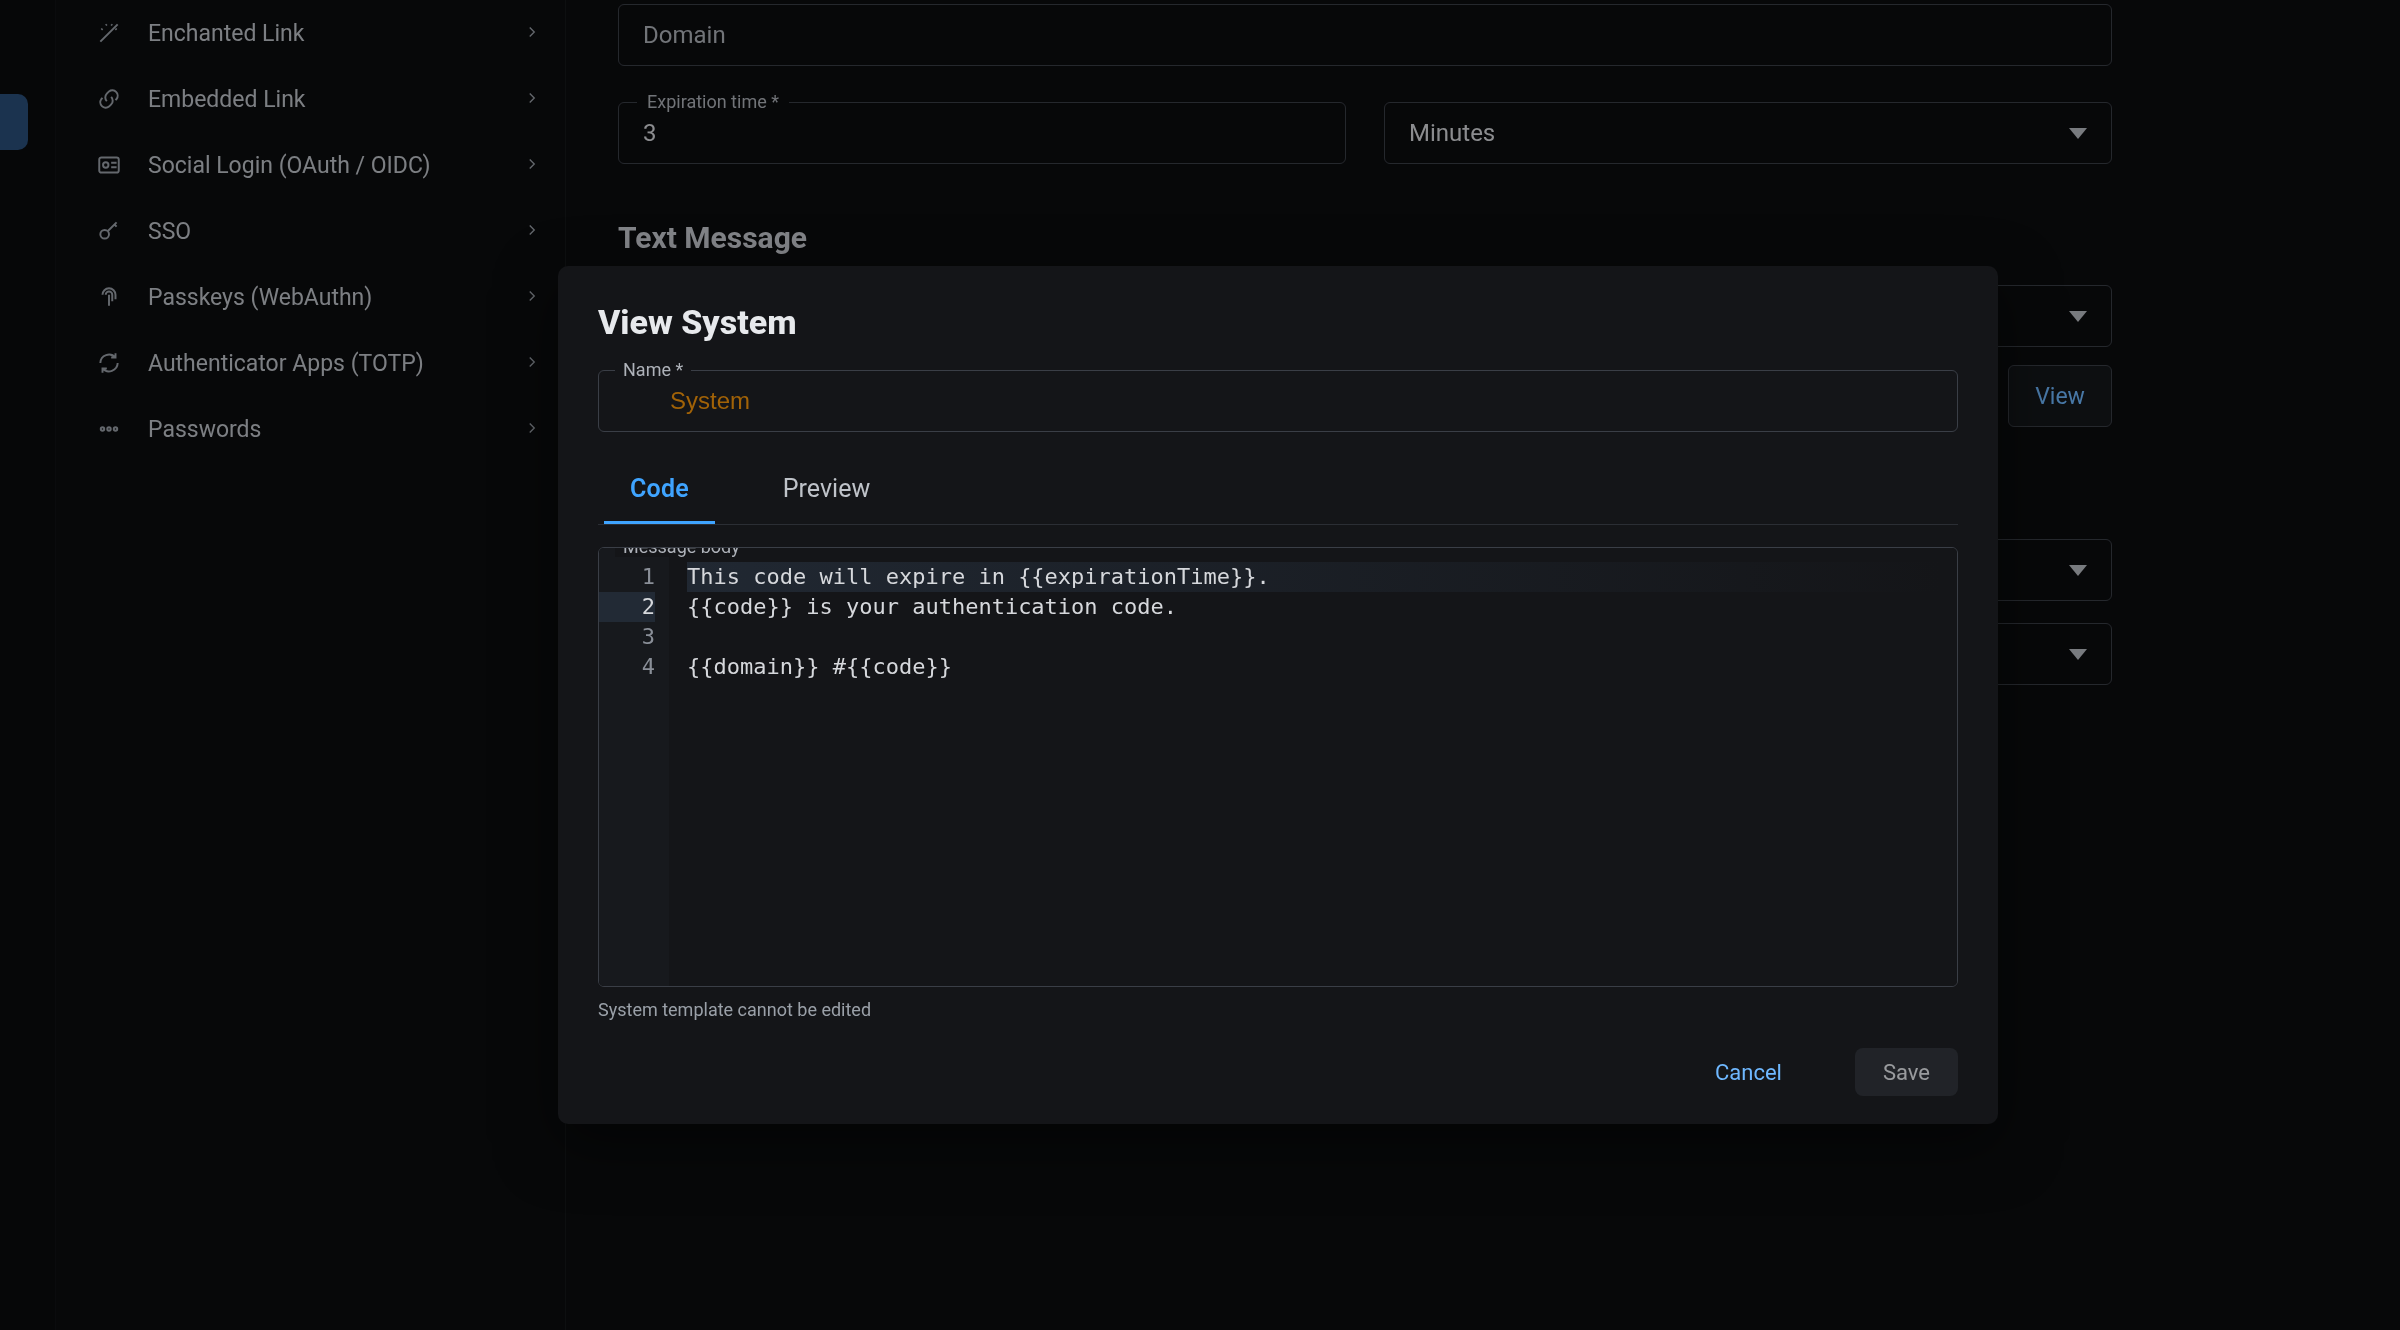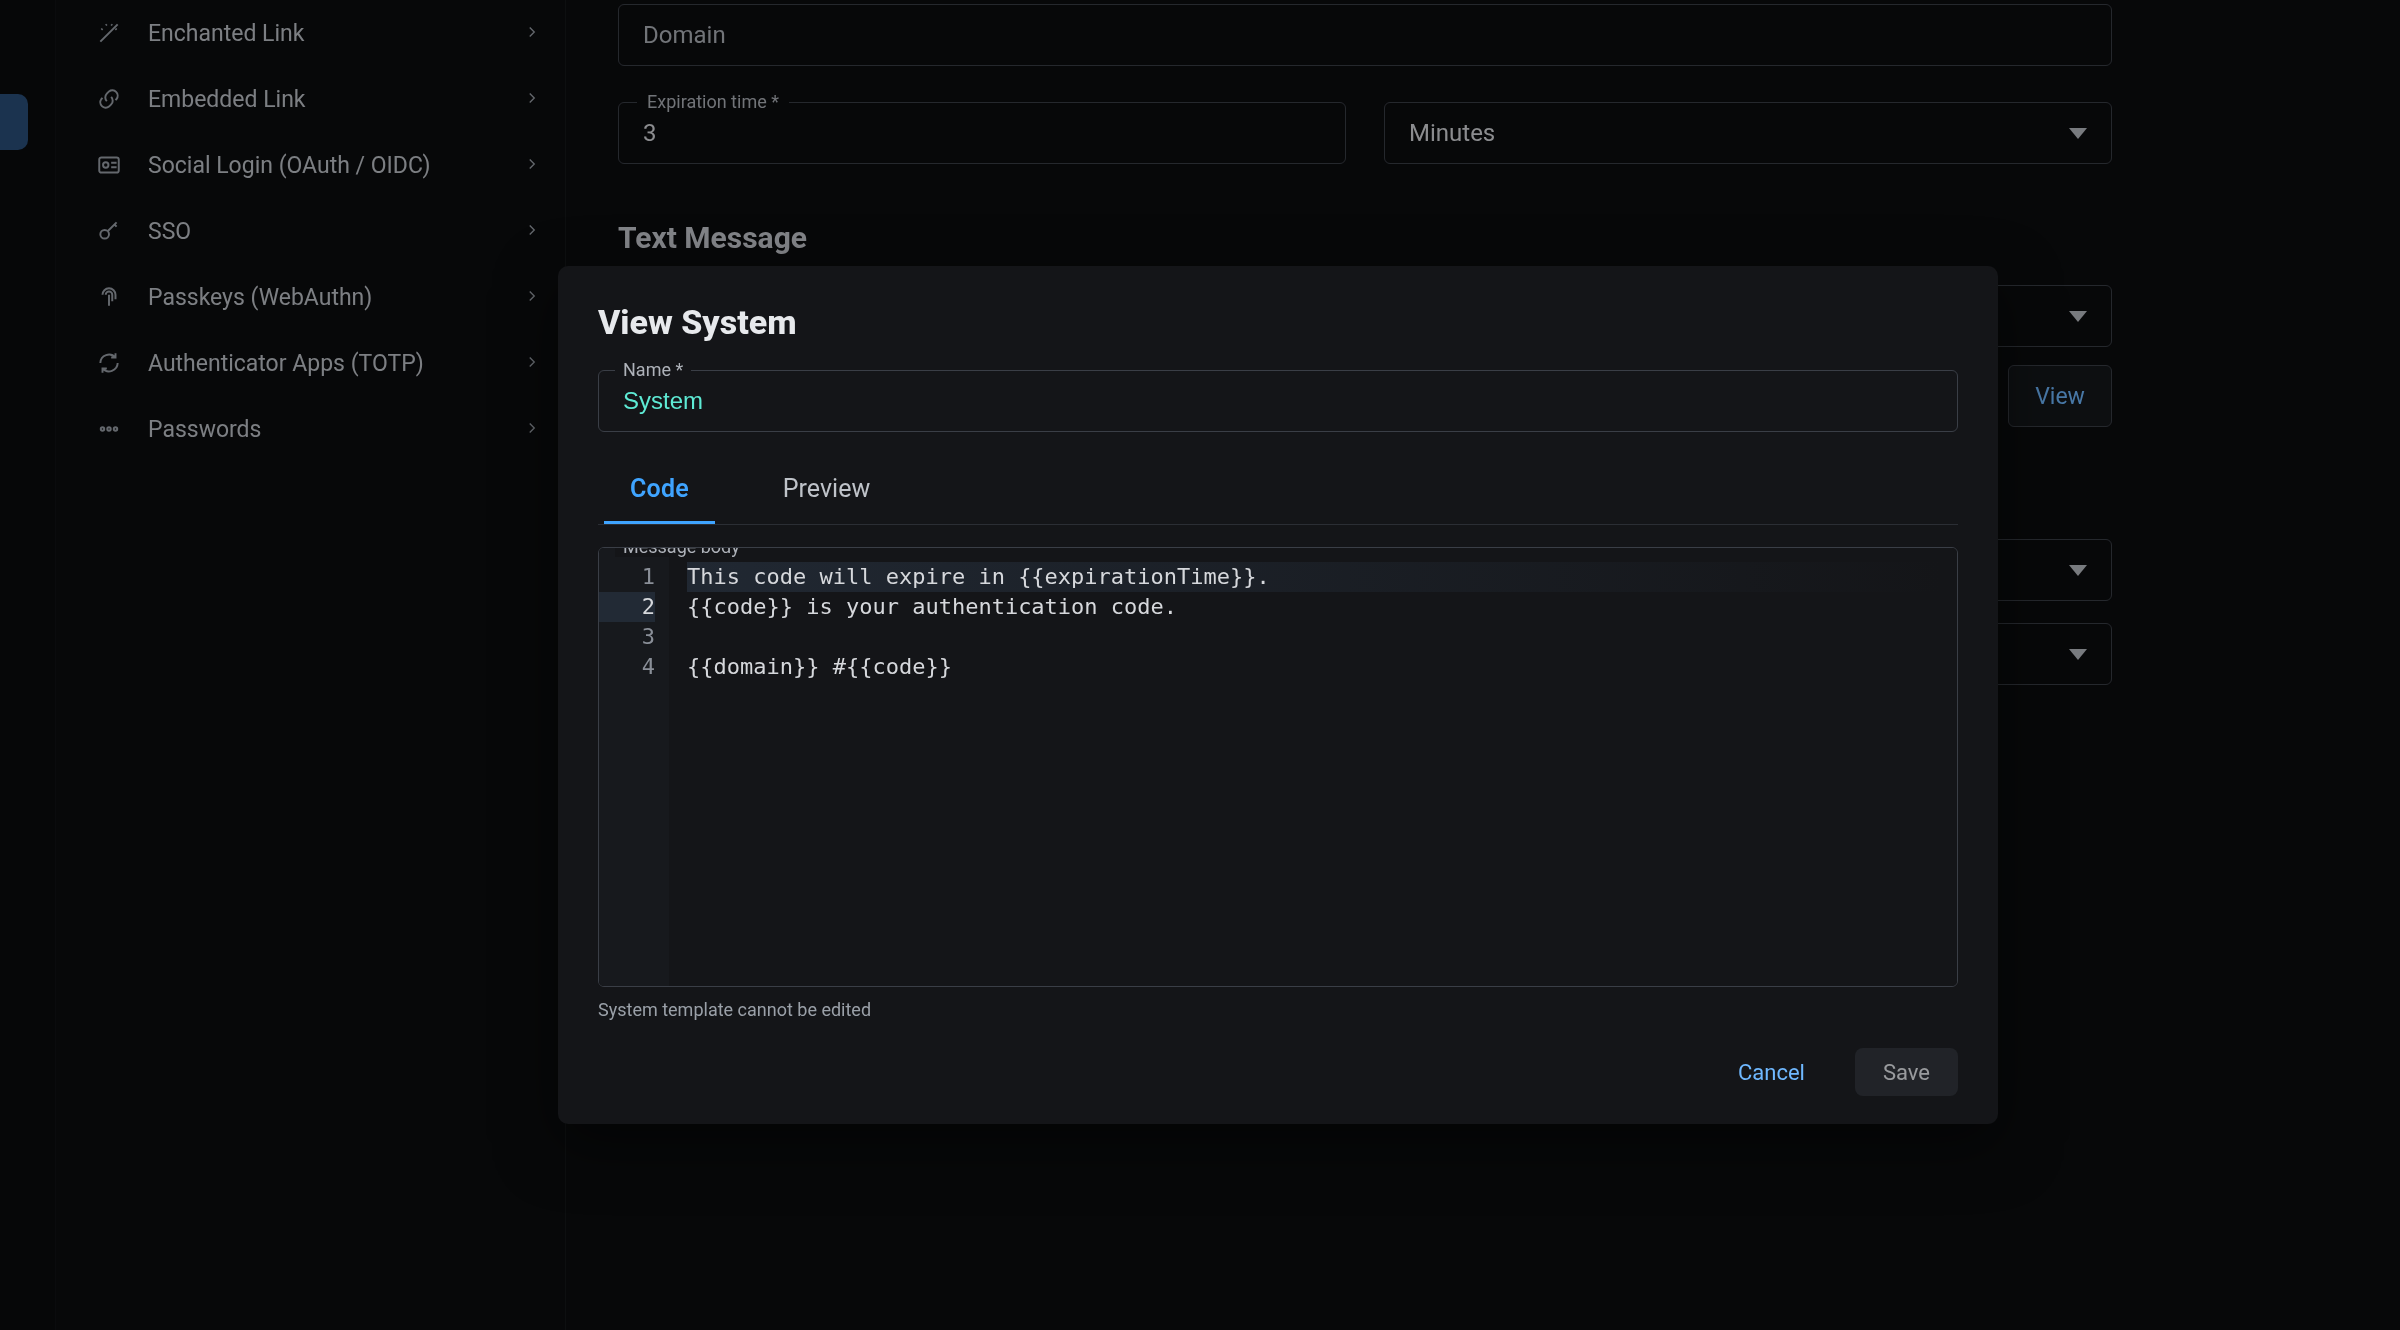--- a/index.html
+++ b/index.html
@@ -57,21 +57,21 @@
   .spacer { height:90px; }
 
   
   .more-drop { margin-top:22px; width:1494px; }
 
   
   .overlay { position:absolute; inset:0; background:rgba(0,0,0,0.35); backdrop-filter: blur(0.5px);}
   .modal { position:absolute; left:558px; top:266px; width:1440px; height:858px; background:var(--panel); border-radius:10px; box-shadow:0 20px 60px rgba(0,0,0,0.5); display:flex; flex-direction:column; padding:36px 40px 28px 40px;}
   .modal h2 { margin:0 0 28px 0; font-size:34px; font-weight:800; color:#e7e9ec;}
   .modal .name-field { position:relative; height:62px; border:1px solid var(--border-2); border-radius:6px; display:flex; align-items:center; padding:0 22px; }
-  .modal .name-field input { background:transparent; border:none; outline:none; color:#5eead4; font-size:24px; width:100%; }
+  .modal .name-field input { background:transparent; border:none; outline:none; color:#a16207; font-size:24px; width:100%;margin-left:47px; }
   .modal .name-label { position:absolute; top:-12px; left:16px; background:var(--panel); padding:0 8px; font-size:18px; color:#aeb2b9;text-align:right;}
 
   .tabs { display:flex; gap:42px; margin-top:26px; border-bottom:1px solid var(--border); padding:0 6px;}
   .tab { padding:16px 26px 18px 26px; font-size:25px; color:#bfc3c9; cursor:pointer; border-bottom:3px solid transparent; }
   .tab.active { color:var(--accent); border-bottom-color:var(--accent); font-weight:600; letter-spacing:0.2px;}
 
   .editor-wrap { position:relative; flex:1; margin-top:22px; border:1px solid var(--border-2); border-radius:6px; overflow:hidden; display:flex; flex-direction:column;}
   .editor-label { position:absolute; top:-12px; left:16px; background:var(--panel); padding:0 8px; font-size:18px; color:#aeb2b9; z-index:2;}
   .editor { flex:1; display:flex; font-family: ui-monospace, SFMono-Regular, Menlo, Consolas, monospace; font-size:22px; background:#141518;}
   .gutter { width:70px; background:#17191d; color:#8a8f98; text-align:right; padding:14px 14px 0 0; line-height:30px; user-select:none;}
@@ -83,21 +83,21 @@
   .resize { position:absolute; right:6px; bottom:6px; width:18px; height:18px; }
   .resize::before, .resize::after { content:""; position:absolute; right:0; bottom:0; border-style:solid; border-color:transparent #4a4f58 transparent transparent; }
   .resize::before { border-width:0 0 14px 14px; }
   .resize::after  { border-width:0 0 8px 8px; bottom:2px; right:2px;}
 
   .hint { margin-top:12px; font-size:18px; color:#9aa0a8; }
   .modal-actions { display:flex; gap:22px; justify-content:flex-end; margin-top:28px;}
   .btn { height:48px; padding:0 28px; border-radius:8px; display:flex; align-items:center; justify-content:center; font-size:22px; cursor:pointer; user-select:none;}
   .btn.text { color:#6fb8ff; background:transparent; }
   .btn.primary { background:#2a2d33; color:#f2f4f7; }
-  .btn.primary.disabled { opacity:0.6; cursor:default; }
+  .btn.primary.disabled { opacity:0.6; cursor:default;margin-left:23px; }
 
   
   .ic { stroke:#9aa0a8; stroke-width:1.8; fill:none; }
 </style>
 </head>
 <body>
 
 <div class="rail">
   <div class="rail-chip"></div>
 </div>

